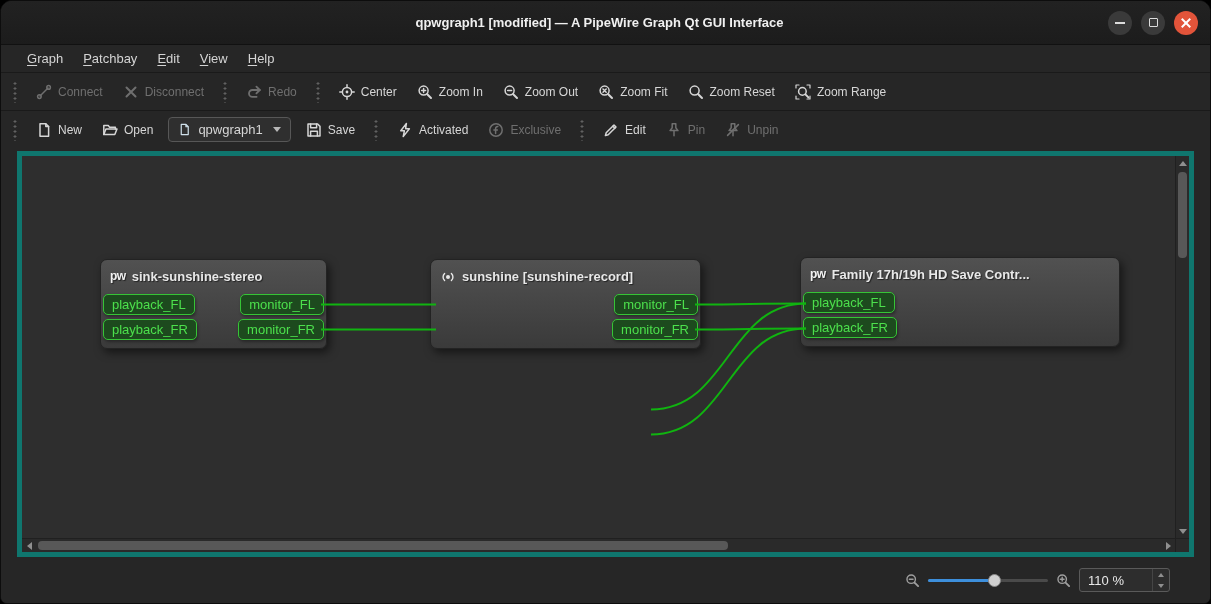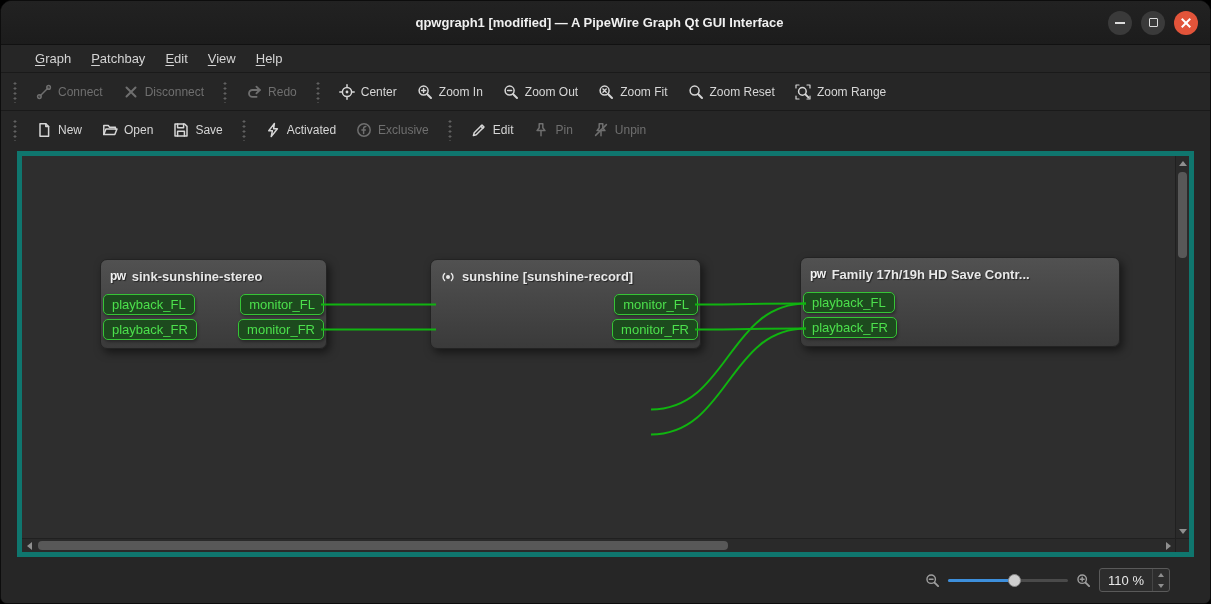--- a/index.html
+++ b/index.html
@@ -20,21 +20,21 @@
   .win-btn.close { background:#e2543a; }
   .glyph-min { width:10px; height:2px; background:#dcdcdc; }
   .glyph-max { width:9px; height:9px; border:1.5px solid #dcdcdc; border-radius:1px; }
   .glyph-close { position:relative; width:12px; height:12px; }
   .glyph-close::before, .glyph-close::after { content:""; position:absolute; left:5px; top:0;
     width:2px; height:12px; background:#fff; }
   .glyph-close::before { transform:rotate(45deg); }
   .glyph-close::after { transform:rotate(-45deg); }
   
   .menubar { height:27px; background:#262626; display:flex; align-items:center;
-    padding-left:24px; flex:0 0 auto; }
+    padding-left:16px; flex:0 0 auto; }
   .menu-item { color:#d4d4d4; font-size:13px; padding:4px 10px; border-radius:3px; cursor:pointer; }
   .menu-item .mn { text-decoration:underline; text-underline-offset:2px; }
   
   .toolbar { height:38px; background:#262626; border-top:1px solid #1a1a1a;
     display:flex; align-items:center; padding:0 4px; gap:2px; flex:0 0 auto; }
   .tb-handle { width:6px; height:22px; margin:0 7px;
     background-image:radial-gradient(circle,#616161 1px, transparent 1.3px);
     background-size:5px 5px; background-position:center top; }
   .tb-btn { display:flex; align-items:center; gap:6px; padding:5px 9px; border-radius:4px;
     color:#d6d6d6; font-size:12px; cursor:pointer; white-space:nowrap; }
@@ -84,21 +84,21 @@
   .corner { background:#2a2a2a; border-left:1px solid #202020; border-top:1px solid #202020; }
   
   .statusbar { height:46px; flex:0 0 auto; display:flex; align-items:center;
     justify-content:flex-end; gap:8px; padding-right:40px; background:#262626; }
   .zoom-slider { position:relative; width:120px; height:14px; cursor:pointer; }
   .zoom-slider .track { position:absolute; top:6px; left:0; right:0; height:3px; background:#4a4a4a; border-radius:2px; }
   .zoom-slider .fill  { position:absolute; top:6px; left:0; width:55%; height:3px; background:#3d8fdc; border-radius:2px; }
   .zoom-slider .handle { position:absolute; top:1px; left:55%; width:13px; height:13px; margin-left:-6px;
     border-radius:50%; background:#cfcfcf; border:1px solid #8a8a8a; }
   .spinbox { display:flex; align-items:stretch; border:1px solid #5a5a5a; border-radius:3px;
-    background:#2d2d2d; height:24px; overflow:hidden; }
+    background:#2d2d2d; height:24px; overflow:hidden;gap:20px; }
   .spin-value { display:flex; align-items:center; padding:0 8px; font-size:13px; color:#e8e8e8; min-width:46px; justify-content:flex-end; }
   .spin-arrows { display:flex; flex-direction:column; border-left:1px solid #454545; width:17px; }
   .spin-arrows > div { flex:1; display:flex; align-items:center; justify-content:center; cursor:pointer; }
   .spin-arrows .tri-up { border-bottom-width:4px; border-left-width:3.5px; border-right-width:3.5px; }
   .spin-arrows .tri-down { border-top-width:4px; border-left-width:3.5px; border-right-width:3.5px; }
 </style>
 </head>
 <body>
 
 <div class="window">
@@ -216,20 +216,28 @@
       <span>New</span>
     </div>
     <div class="tb-btn">
       <svg width="16" height="16" viewBox="0 0 16 16" class="icon-stroke">
           <path d="M1.8 12.6 V3.4 H6.2 L7.6 5.2 H13.4 V7"></path>
           <path d="M1.8 12.6 L3.9 7 H15 L12.8 12.6 Z"></path>
         </svg>
       <span>Open</span>
     </div>
 
+    <div class="combo">
+      <svg width="13" height="13" viewBox="0 0 16 16" style="stroke:#cfe0ea;fill:none;stroke-width:1.5;stroke-linejoin:round">
+          <path d="M4 1.8 H9.8 L12.6 4.6 V14.2 H4 Z"></path>
+          <path d="M9.8 1.8 V4.6 H12.6"></path>
+        </svg>
+      <span>qpwgraph1</span>
+      <div class="combo-arrow"></div>
+    </div>
 
     <div class="tb-btn">
       <svg width="16" height="16" viewBox="0 0 16 16" class="icon-stroke">
           <path d="M2 2 H11.6 L14 4.4 V14 H2 Z"></path>
           <path d="M4.6 2 V5.8 H10.6 V2"></path>
           <path d="M4.6 14 V9.2 H11.4 V14"></path>
         </svg>
       <span>Save</span>
     </div>
 

